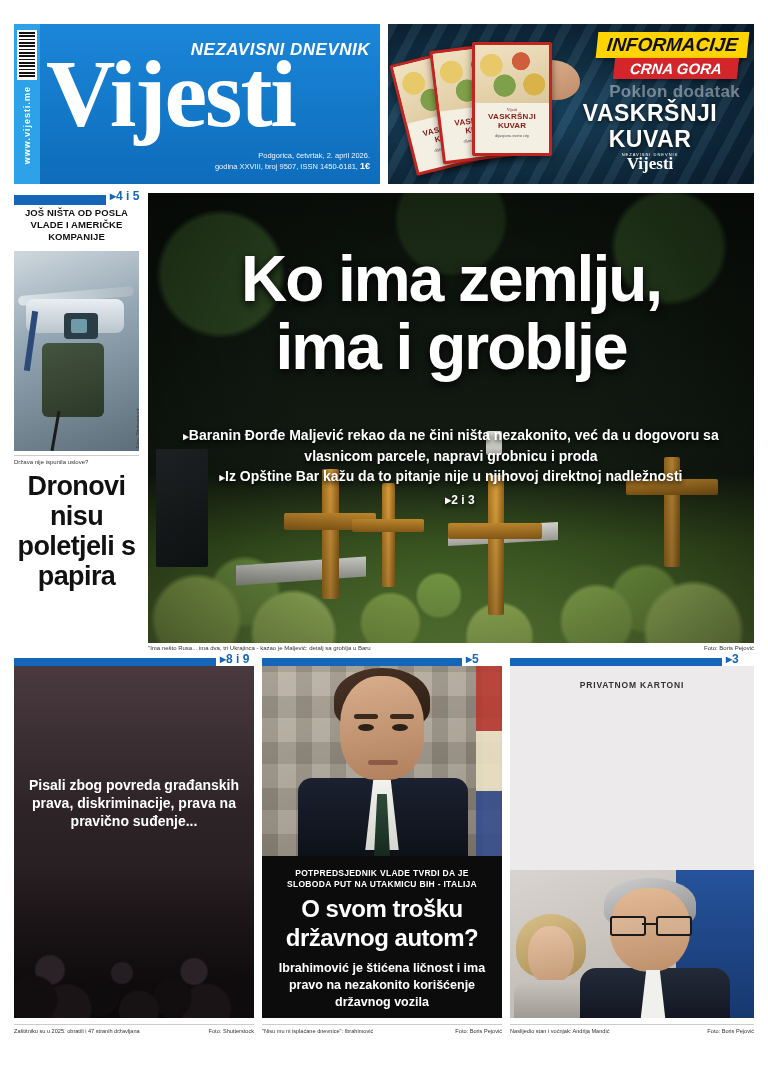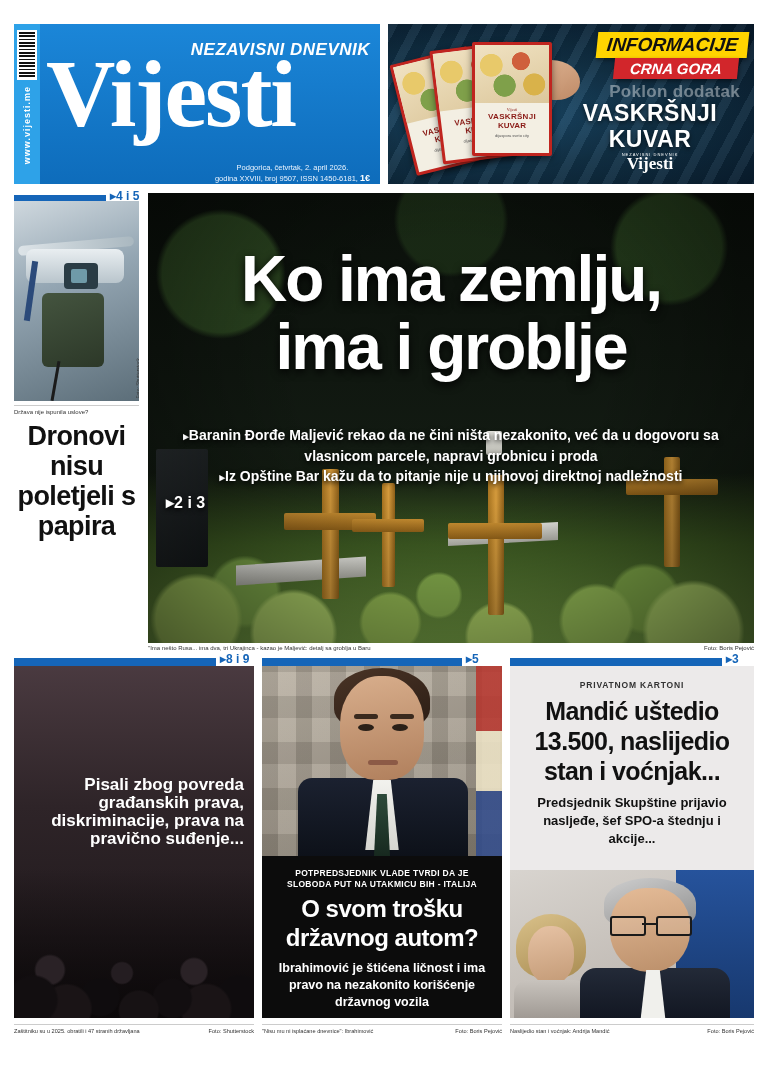--- a/index.html
+++ b/index.html
@@ -10,21 +10,21 @@
   .masthead{position:absolute;left:14px;top:24px;width:366px;height:160px;background:#1479c9;}
   .mast-grad{position:absolute;inset:0;background:linear-gradient(180deg,#1b86d8 0%,#0e6cbb 100%);}
   .side-strip{position:absolute;left:0;top:0;width:26px;height:160px;background:#2ea2e8;display:flex;flex-direction:column;align-items:center;}
   .barcode{margin-top:6px;width:16px;height:46px;background:
       repeating-linear-gradient(180deg,#111 0 2px,#fff 2px 3px,#111 3px 5px,#fff 5px 7px,#111 7px 8px,#fff 8px 10px);
       border:2px solid #fff;}
   .vert-url{writing-mode:vertical-rl;transform:rotate(180deg);color:#fff;font-size:9px;font-weight:bold;letter-spacing:1px;margin-top:6px;}
   .mast-inner{position:absolute;left:26px;top:0;right:0;bottom:0;}
   .nez{position:absolute;right:10px;top:16px;color:#fff;font-size:17px;font-weight:bold;font-style:italic;letter-spacing:.5px;}
   .vijesti-logo{position:absolute;left:6px;top:22px;color:#fff;font-family:"Liberation Serif",serif;font-size:96px;line-height:96px;font-weight:bold;letter-spacing:-2px;}
-  .mast-meta{position:absolute;right:10px;bottom:0;text-align:center;color:#eaf4ff;font-size:7.5px;line-height:10px;}
+  .mast-meta{position:absolute;right:10px;bottom:12px;text-align:right;color:#eaf4ff;font-size:7.5px;line-height:10px;}
   .mast-meta b{font-size:9px;color:#fff;}
 
   
   .promo{position:absolute;left:388px;top:24px;width:366px;height:160px;overflow:hidden;
      background:radial-gradient(ellipse at 30% 55%, #1d4f72 0%, #123349 45%, #07192a 100%);}
   .promo-fabric{position:absolute;inset:0;
      background:repeating-linear-gradient(118deg, rgba(255,255,255,.05) 0 9px, rgba(0,0,0,.12) 9px 22px);}
   .books{position:absolute;left:14px;top:14px;width:180px;height:140px;}
   .book{position:absolute;width:74px;height:108px;background:#f3efe3;border:3px solid #c0251f;border-radius:2px;
         box-shadow:0 3px 7px rgba(0,0,0,.5);overflow:hidden;}
@@ -115,42 +115,42 @@
   .c4{left:478px;bottom:76px;width:92px;height:110px;}
   .c4 .cv{left:38px;top:0;width:16px;height:110px;}
   .c4 .ch{left:0;top:22px;width:92px;height:16px;}
   .urn{position:absolute;left:338px;bottom:188px;width:16px;height:24px;background:linear-gradient(180deg,#e8e8e2,#b6b6ae);border-radius:2px;}
   .main-vign{position:absolute;inset:0;background:radial-gradient(ellipse at 50% 40%, rgba(0,0,0,0) 35%, rgba(0,0,0,.55) 100%);}
   .main-kicker{position:absolute;left:0;right:0;top:14px;text-align:center;color:#fff;font-size:13.5px;font-weight:bold;line-height:17px;letter-spacing:.2px;text-shadow:0 2px 5px rgba(0,0,0,.9);}
   .main-head{position:absolute;left:0;right:0;top:52px;text-align:center;color:#fff;font-size:64px;font-weight:bold;line-height:68px;letter-spacing:-2px;text-shadow:0 3px 9px rgba(0,0,0,.95);}
   .main-bullets{position:absolute;left:26px;right:26px;top:232px;text-align:center;color:#fff;font-size:14px;font-weight:bold;line-height:20px;text-shadow:0 2px 5px rgba(0,0,0,.95);}
   .main-bullets .bl{display:inline;}
   .arrow{color:#fff;font-size:11px;}
-  .main-pg{position:absolute;left:0;right:0;top:300px;color:#fff;font-size:16px;font-weight:bold;text-shadow:0 2px 5px rgba(0,0,0,.95);padding-left:18px;}
+  .main-pg{position:absolute;left:0;right:0;top:300px;text-align:center;color:#fff;font-size:12px;font-weight:bold;text-shadow:0 2px 5px rgba(0,0,0,.95);padding-left:18px;}
   .main-capbar{position:absolute;left:148px;top:645px;width:606px;font-size:6px;color:#333;display:flex;justify-content:space-between;}
   .panel{position:absolute;overflow:hidden;}
 
   .bl-panel{left:14px;top:666px;width:240px;height:352px;background:#3a2d33;}
   .bl-bg{position:absolute;inset:0;background:linear-gradient(180deg,#4a3a40 0%,#2e2428 40%,#1b1518 100%);}
   .crowd{position:absolute;left:0;bottom:0;width:100%;height:150px;
       background:
         radial-gradient(circle at 8% 88%, #120e10 0 9%, transparent 10%),
         radial-gradient(circle at 22% 94%, #1a1416 0 10%, transparent 11%),
         radial-gradient(circle at 36% 86%, #0f0c0e 0 9%, transparent 10%),
         radial-gradient(circle at 52% 95%, #171214 0 10%, transparent 11%),
         radial-gradient(circle at 66% 87%, #120e10 0 9%, transparent 10%),
         radial-gradient(circle at 80% 94%, #1a1416 0 10%, transparent 11%),
         radial-gradient(circle at 94% 88%, #0f0c0e 0 9%, transparent 10%),
         radial-gradient(circle at 15% 68%, #2a2226 0 6%, transparent 7%),
         radial-gradient(circle at 45% 70%, #241d21 0 6%, transparent 7%),
         radial-gradient(circle at 75% 69%, #2a2226 0 6%, transparent 7%),
         linear-gradient(180deg, rgba(40,32,36,0), #0b0809);}
   .bl-kicker{position:absolute;left:10px;right:10px;top:18px;text-align:center;color:#fff;font-size:9px;font-weight:bold;line-height:12px;letter-spacing:.2px;}
   .bl-head{position:absolute;left:8px;right:8px;top:48px;text-align:center;color:#fff;font-size:22px;font-weight:bold;line-height:27px;letter-spacing:-.5px;}
-  .bl-sub{position:absolute;left:10px;right:10px;top:110px;text-align:right;color:#fff;font-size:17px;font-weight:bold;line-height:18px;}
+  .bl-sub{position:absolute;left:10px;right:10px;top:110px;text-align:center;color:#fff;font-size:14px;font-weight:bold;line-height:18px;}
 
   .bc-panel{left:262px;top:666px;width:240px;height:352px;background:#111;}
   .bc-photo{position:absolute;left:0;top:0;width:240px;height:190px;overflow:hidden;background:linear-gradient(160deg,#b9b0a2,#8f877a);}
   .bc-wall{position:absolute;inset:0;background:
       repeating-linear-gradient(90deg, rgba(0,0,0,.10) 0 16px, rgba(255,255,255,.06) 16px 34px),
       repeating-linear-gradient(0deg, rgba(0,0,0,.09) 0 22px, rgba(255,255,255,.05) 22px 46px);}
   .bc-flag{position:absolute;right:0;top:0;width:26px;height:190px;background:linear-gradient(180deg,#b8342c 0 34%,#f0e6c8 34% 66%,#2f4a8c 66% 100%);opacity:.85;}
   .head{position:absolute;left:78px;top:10px;width:84px;height:104px;background:linear-gradient(170deg,#d8ae8c,#b07f5c);border-radius:46% 46% 42% 42%;}
   .hair{position:absolute;left:72px;top:2px;width:96px;height:62px;background:linear-gradient(160deg,#4a3426,#2a1c14);border-radius:50% 50% 34% 34%;}
   .brow-l{position:absolute;left:92px;top:48px;width:24px;height:5px;background:#3a2a1e;border-radius:3px;}
@@ -260,20 +260,21 @@
       </div>
     </div>
   </div>
 
   <div class="bar" style="left:14px;top:195px;width:92px;"></div>
   <div class="pref" style="left:110px;top:189px;">
     <span class="ar">▸</span><span>4 i 5</span>
   </div>
 
   <div class="leftcol">
+    <div class="lc-kicker">JOŠ NIŠTA OD POSLA VLADE I AMERIČKE KOMPANIJE</div>
     <div class="lc-photo">
       <div class="drone-arm"></div>
       <div class="drone-body"></div>
       <div class="drone-str"></div>
       <div class="drone-cam"></div>
       <div class="drone-lens"></div>
       <div class="drone-pack"></div>
       <div class="drone-wire"></div>
       <div class="photo-credit-v">Foto: Shutterstock</div>
     </div>
@@ -359,22 +360,20 @@
       <div class="bc-sub">Ibrahimović je štićena ličnost i ima pravo na nezakonito korišćenje državnog vozila</div>
     </div>
   </div>
 
   <div class="bar" style="left:510px;top:658px;width:212px;"></div>
   <div class="pref" style="left:726px;top:652px;">
     <span class="ar">▸</span><span>3</span>
   </div>
   <div class="panel br-panel">
     <div class="br-kicker">PRIVATNOM KARTONI</div>
-    <div class="br-head">Mandić uštedio 13.500, naslijedio stan i voćnjak...</div>
-    <div class="br-sub">Predsjednik Skupštine prijavio nasljeđe, šef SPO-a štednju i akcije...</div>
     <div class="br-photo">
       <div class="br-blue"></div>
       <div class="br-wom">
         <div class="br-wom-hair"></div>
         <div class="br-wom-face"></div>
         <div class="br-wom-body"></div>
       </div>
       <div class="br-man">
         <div class="br-man-suit"></div>
         <div class="br-man-hair"></div>

